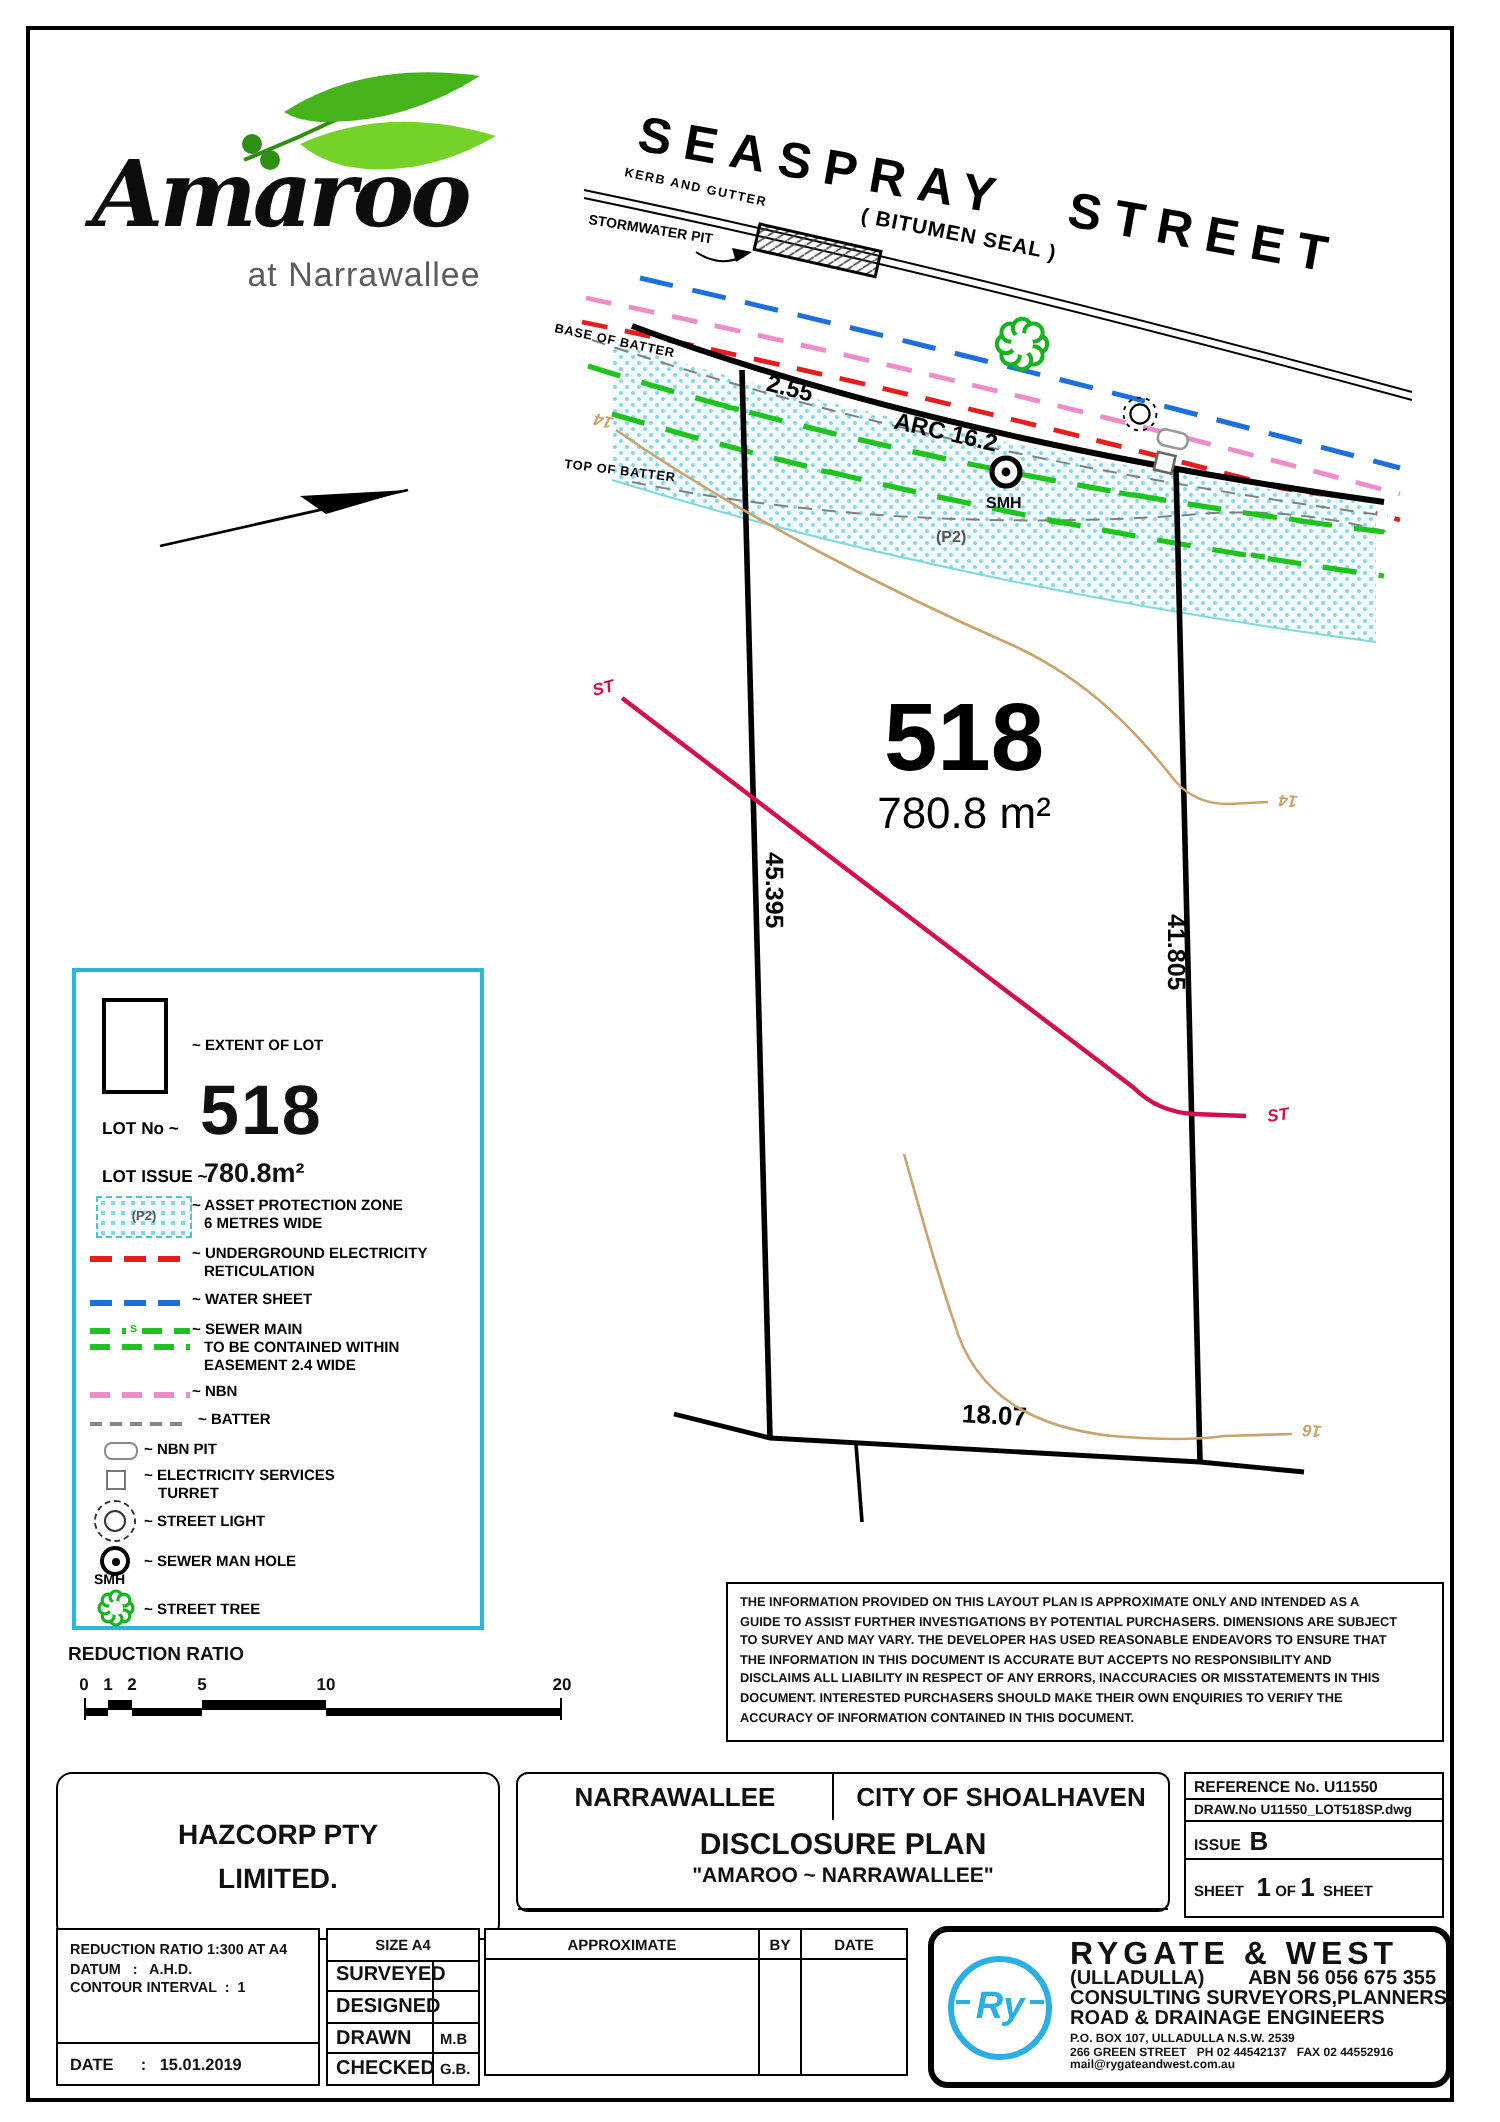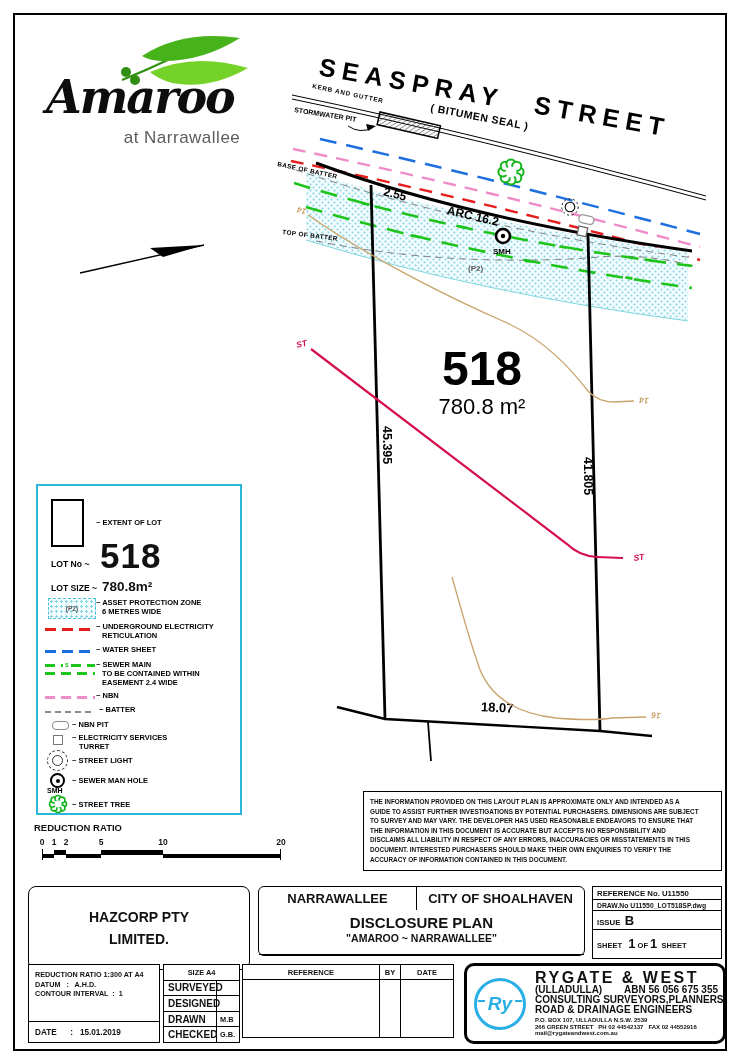--- a/index.html
+++ b/index.html
@@ -210,21 +210,21 @@
   <div class="word">Amaroo</div>
   <div class="sub">at Narrawallee</div>
 </div>
 
 <div class="abs" id="legend">
   <div class="abs" id="extent-swatch"></div>
   <div class="lb" style="left:58px;top:33px">~ EXTENT OF LOT</div>
 
   <div class="lb" style="left:13px;top:74px;font-size:8.6px">LOT No ~</div>
   <div id="lotno-big">518</div>
-  <div class="lb" style="left:13px;top:98px;font-size:8.6px">LOT SIZE ~</div>
+  <div class="lb" style="left:13px;top:98px;font-size:8.6px">LOT ISSUE ~</div>
   <div id="lotarea-big">780.8m²</div>
 
   <div class="abs" id="apz-swatch">
       <span>(P2)</span>
     </div>
   <div class="lb" style="left:58px;top:113px">~ ASSET PROTECTION ZONE</div>
   <div class="lb" style="left:64px;top:122px">6 METRES WIDE</div>
 
   <div class="dashline dash-red" style="left:7px;top:142px;width:50px"></div>
   <div class="lb" style="left:58px;top:137px">~ UNDERGROUND ELECTRICITY</div>
@@ -361,21 +361,21 @@
       <div class="dv">M.B</div>
     </div>
   <div class="drow">
       <div class="dl">CHECKED</div>
       <div class="dv">G.B.</div>
     </div>
 </div>
 
 <div class="box" id="amend">
   <div class="hrow">
-    <div class="ca">REFERENCE</div>
+    <div class="ca">APPROXIMATE</div>
     <div class="cb">BY</div>
     <div class="cc">DATE</div>
   </div>
   <div class="brow">
     <div class="ca"></div>
     <div class="cb"></div>
     <div class="cc"></div>
   </div>
 </div>
 

